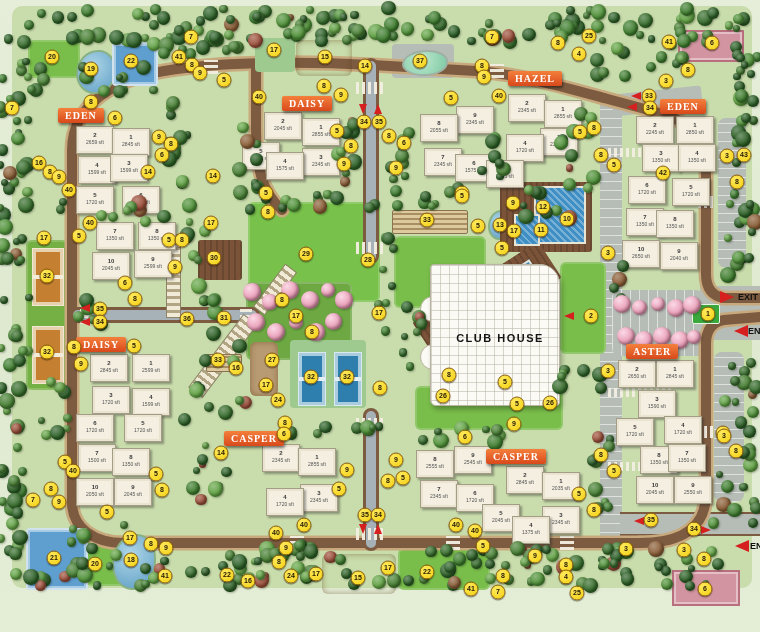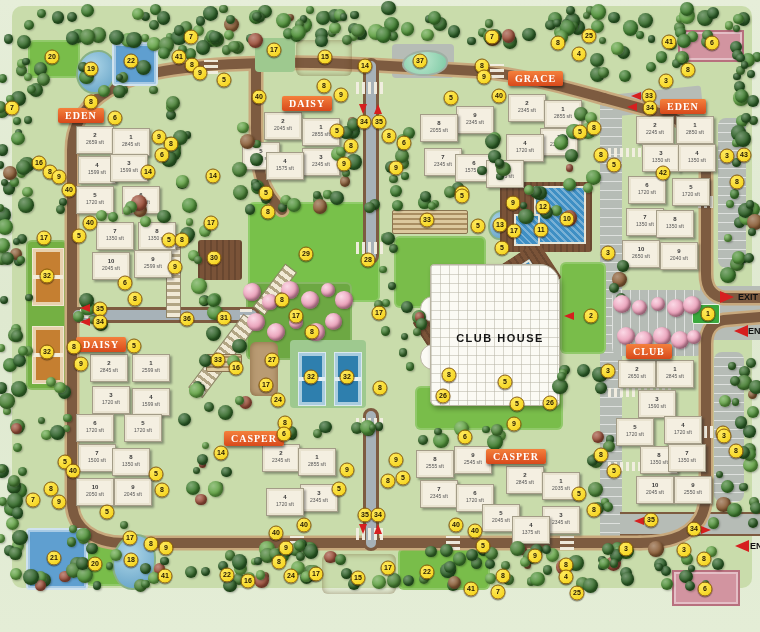--- a/index.html
+++ b/index.html
@@ -1039,26 +1039,26 @@
         <span class="ar">2045 sft</span>
       </div>
       <div class="bldg" style="left: 674px; top: 476px;">
         <span class="no">9</span>
         <span class="ar">2550 sft</span>
       </div>
     </div>
   <div id="labels-layer">
       <div class="banner" style="left: 58px; top: 108px;">EDEN</div>
       <div class="banner" style="left: 282px; top: 96px;">DAISY</div>
-      <div class="banner" style="left: 508px; top: 71px;">GRACE</div>
+      <div class="banner" style="left: 508px; top: 71px;">HAZEL</div>
       <div class="banner" style="left: 660px; top: 99px;">EDEN</div>
       <div class="banner" style="left: 76px; top: 337px;">DAISY</div>
       <div class="banner" style="left: 224px; top: 431px;">CASPER</div>
       <div class="banner" style="left: 486px; top: 449px;">CASPER</div>
-      <div class="banner" style="left: 626px; top: 344px;">CLUB</div>
+      <div class="banner" style="left: 626px; top: 344px;">ASTER</div>
     </div>
   <div id="markers-layer">
       <div class="mk" style="left: 191px; top: 37px;">7</div>
       <div class="mk" style="left: 52px; top: 57px;">20</div>
       <div class="mk" style="left: 91px; top: 69px;">19</div>
       <div class="mk" style="left: 131px; top: 61px;">22</div>
       <div class="mk" style="left: 179px; top: 57px;">41</div>
       <div class="mk" style="left: 192px; top: 65px;">8</div>
       <div class="mk" style="left: 200px; top: 73px;">9</div>
       <div class="mk" style="left: 224px; top: 80px;">5</div>

